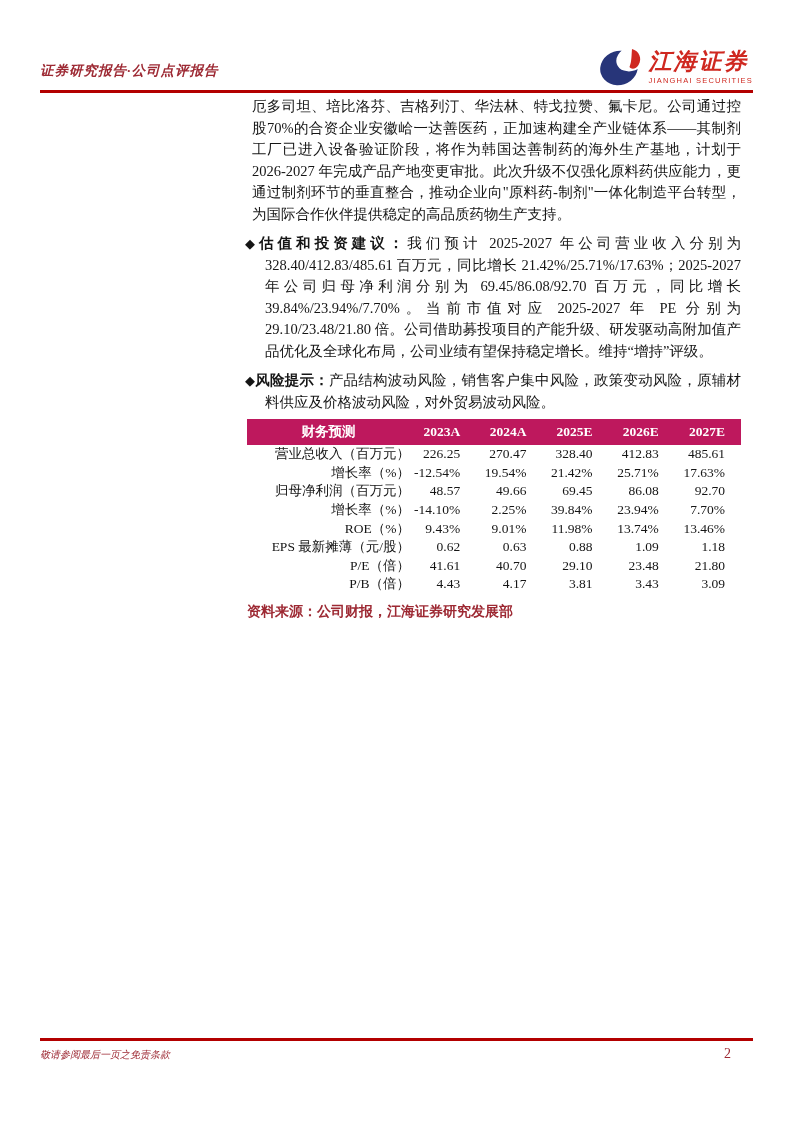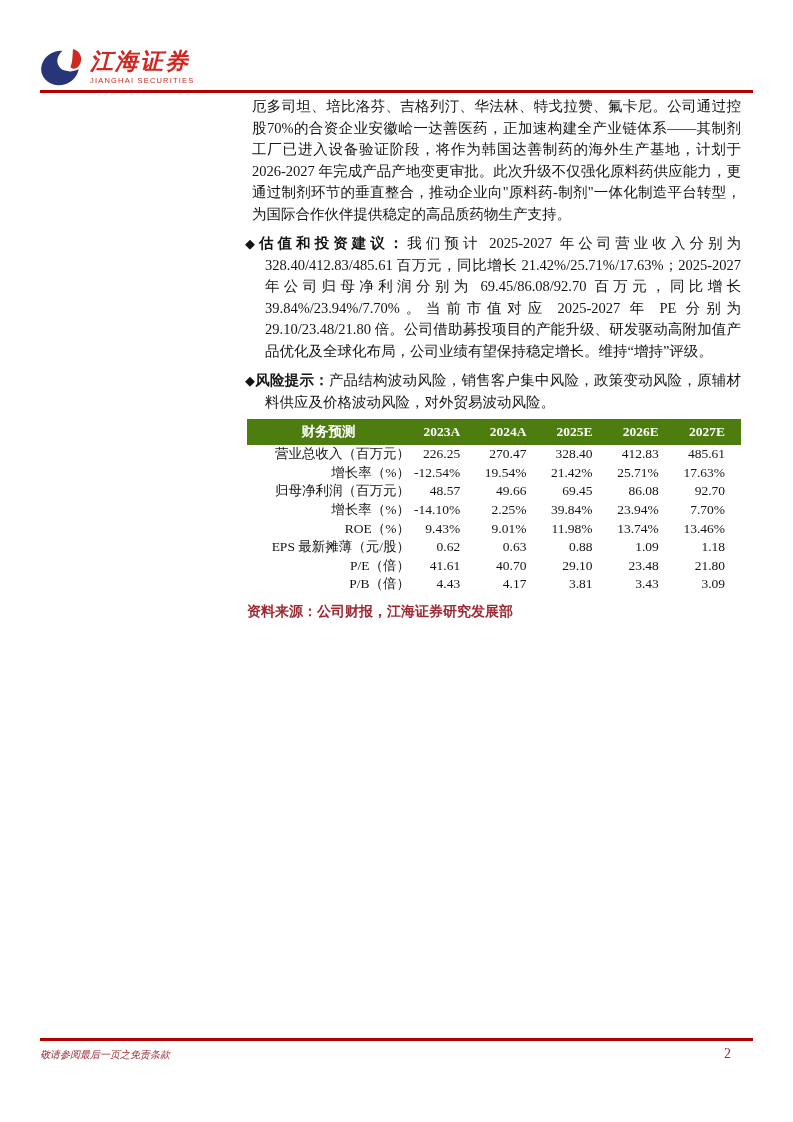--- a/index.html
+++ b/index.html
@@ -93,21 +93,21 @@
     margin-left: -5px;
     width: 494px;
     border-collapse: collapse;
     table-layout: fixed;
     font-size: 13.5px;
     color: #151515;
   }
   table.fin-table col.c-label { width: 33%; }
   table.fin-table col.c-num { width: 13.4%; }
   table.fin-table thead th {
-    background: #4d7c0f;
+    background: #be185d;
     color: #ffffff;
     font-weight: bold;
     height: 24px;
     padding: 2px 0;
   }
   table.fin-table thead th.h-label { text-align: center; }
   table.fin-table thead th.h-num { text-align: right; padding-right: 16px; }
   table.fin-table tbody td { padding: 1.8px 0; line-height: 15px; }
   table.fin-table tbody td.t-label { text-align: right; }
   table.fin-table tbody td.t-num { text-align: right; padding-right: 16px; }
@@ -136,20 +136,21 @@
     color: #9d2933;
     font-size: 14px;
   }
 </style>
 </head>
 <body>
 
 <div class="page">
 
   <div class="header">
+    <div class="report-type">证券研究报告·公司点评报告</div>
     <div class="logo">
       <svg class="logo-icon" viewBox="0 0 46 42" xmlns="http://www.w3.org/2000/svg" aria-hidden="true">
         <ellipse cx="20" cy="22" rx="19" ry="17" fill="#273579" transform="rotate(-18 20 22)"></ellipse>
         <ellipse cx="32" cy="13" rx="15" ry="12" fill="#ffffff" transform="rotate(-20 32 13)"></ellipse>
         <path d="M33 3 C40 5 43.5 12 39.5 19 C37.5 22.8 32.5 24 30.5 21 C32.8 15.5 32.5 8.5 33 3 Z" fill="#cf2820"></path>
       </svg>
       <div class="logo-text-col">
         <div class="logo-cn">江海证券</div>
         <div class="logo-en">JIANGHAI SECURITIES</div>
       </div>

